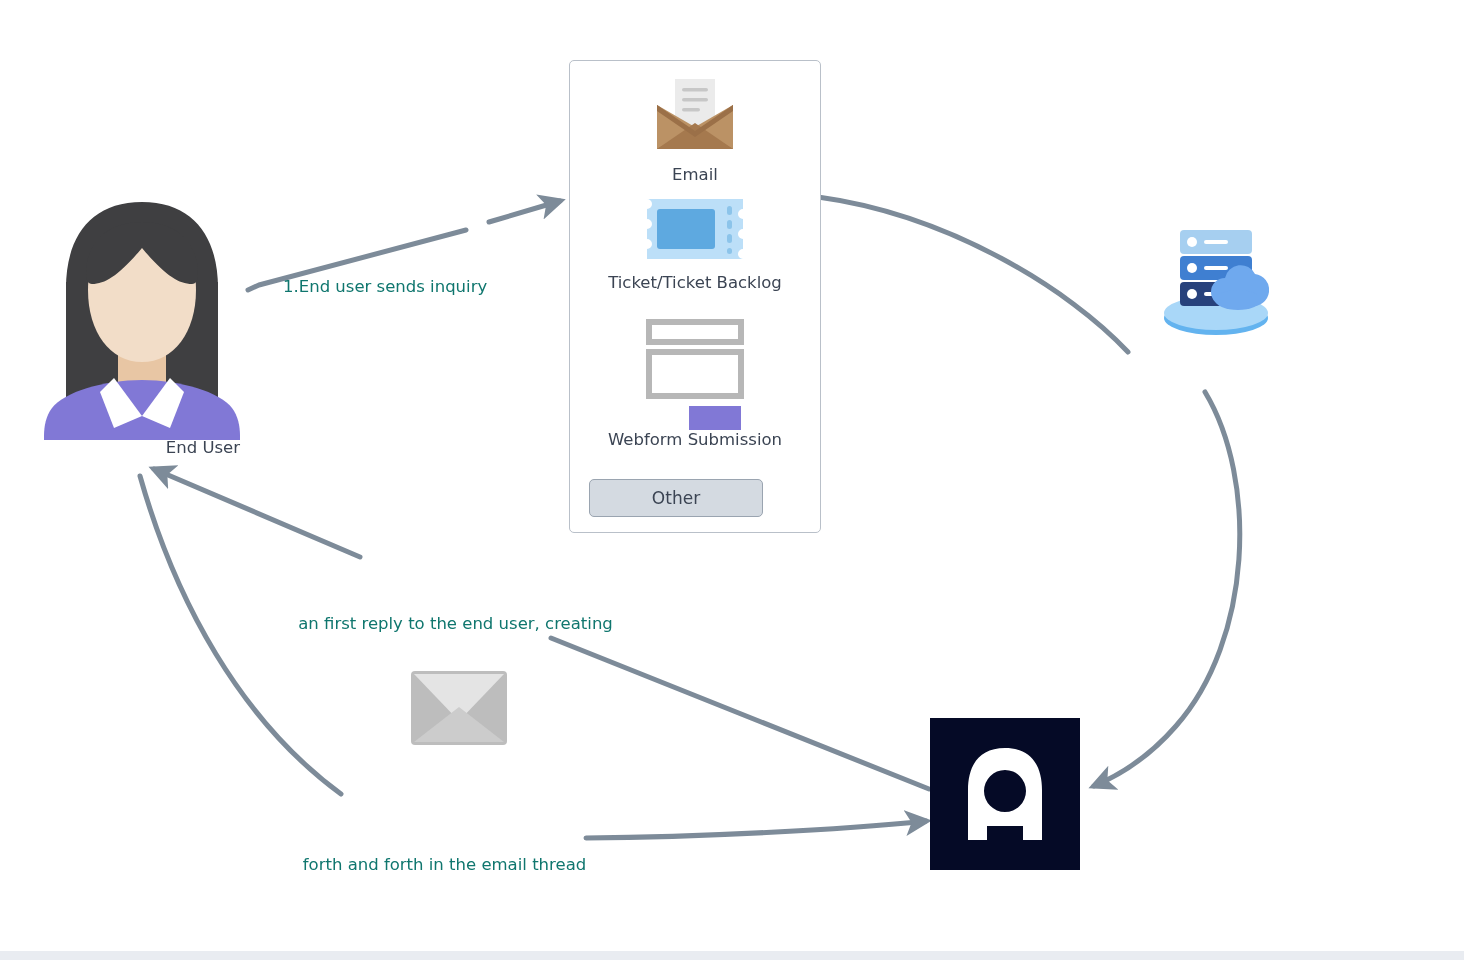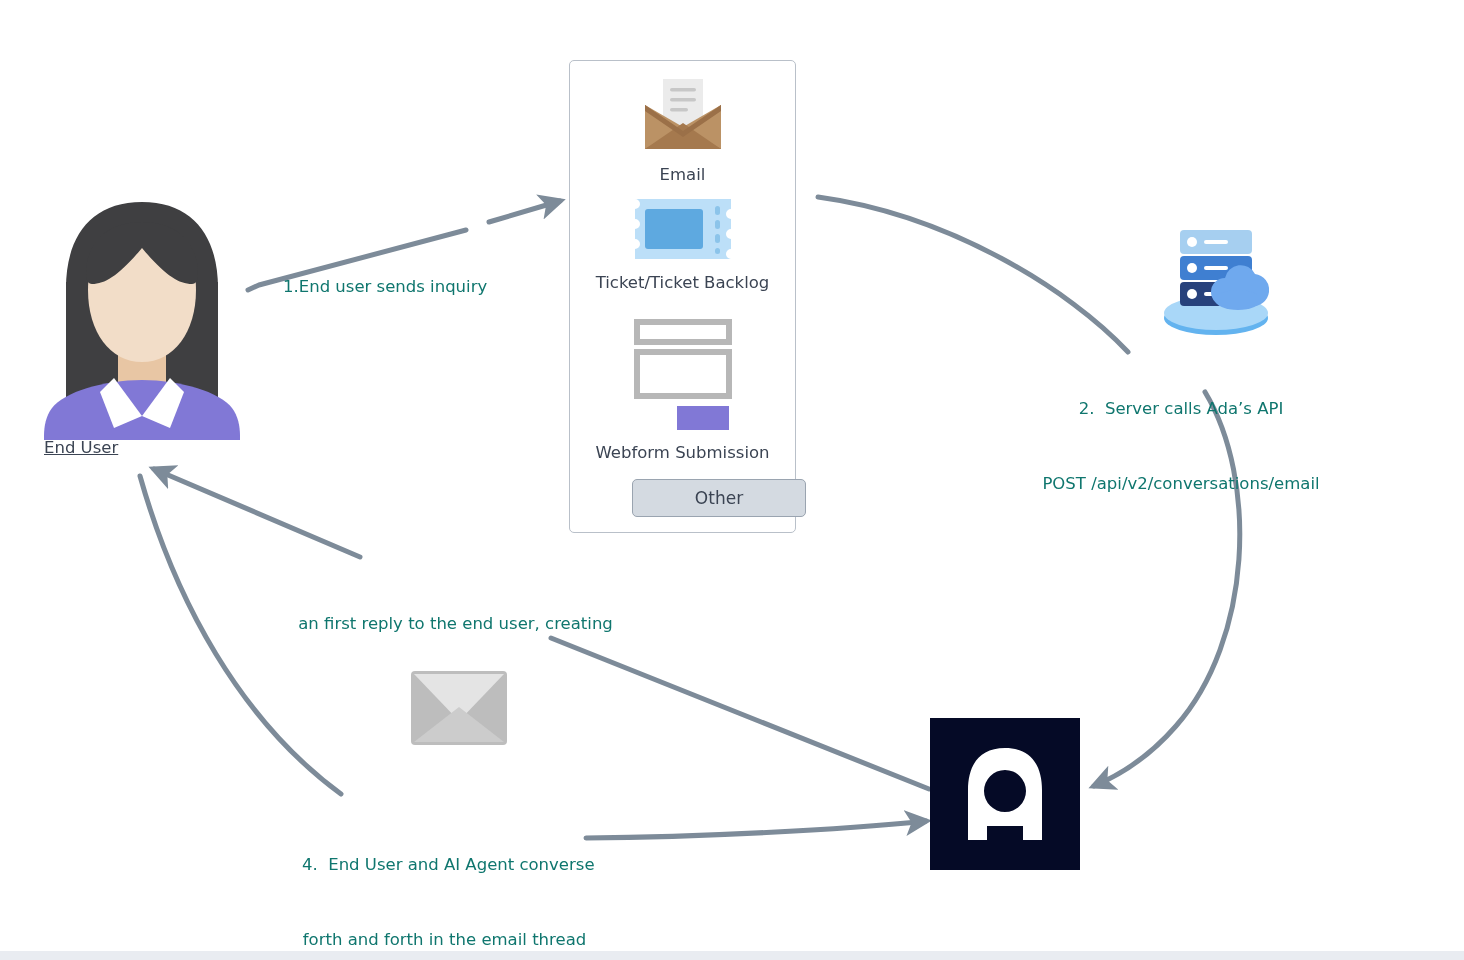--- a/index.html
+++ b/index.html
@@ -34,23 +34,22 @@
     font-size: 16.5px;
     line-height: 25px;
     color: #0f766e;
     white-space: pre;
     text-align: center;
   }
   .node-label {
     position: absolute;
     font-size: 16.5px;
     color: #3b4453;
-    text-align: left;
+    text-align: right;
     white-space: nowrap;
-    text-decoration: underline;
   }
 
   
   #end-user-figure {
     position: absolute;
     left: 44px;
     top: 202px;
     width: 196px;
     height: 238px;
   }
@@ -58,21 +57,21 @@
     left: 44px;
     top: 438px;
     width: 196px;
   }
 
   
   #channel-panel {
     position: absolute;
     left: 569px;
     top: 60px;
-    width: 227px;
+    width: 252px;
     height: 473px;
     border: 1.5px solid #b9c0c9;
     border-radius: 5px;
     background: #ffffff;
     box-sizing: border-box;
   }
   .panel-item-label {
     position: absolute;
     width: 100%;
     text-align: center;
@@ -99,38 +98,37 @@
   }
   #ticket-label { top: 212px; }
   #webform-icon-wrap {
     position: absolute;
     left: 50%;
     top: 258px;
     transform: translateX(-50%);
     width: 100px;
     height: 113px;
   }
-  #webform-label { top: 382px; }
+  #webform-label { top: 369px; }
   #other-button {
     position: absolute;
     left: 19px;
     top: 418px;
     width: 174px;
     height: 38px;
     background: #d4dae1;
     border: 1.5px solid #9aa4b0;
     border-radius: 5px;
     color: #3b4453;
     font-size: 17px;
     font-family: "DejaVu Sans", "Liberation Sans", sans-serif;
     display: flex;
     align-items: center;
     justify-content: center;
     box-sizing: border-box;
-    margin-left: 43px;
   }
 
   
   #server-icon {
     position: absolute;
     left: 1163px;
     top: 228px;
     width: 106px;
     height: 108px;
   }
@@ -292,28 +290,23 @@
     <svg viewBox="0 0 150 152" xmlns="http://www.w3.org/2000/svg">
       <path d="M75 30 C 47 30 38 50 38 72 L38 122 L57 122 L57 108 L93 108 L93 122 L112 122 L112 72 C112 50 103 30 75 30 Z
                M75 52 a21 21 0 1 1 0 42 a21 21 0 0 1 0 -42 Z" fill="#ffffff" fill-rule="evenodd"></path>
     </svg>
   </div>
 
   <div class="caption" id="step1-caption">
     <div>1.End user sends inquiry</div>
   </div>
 
-  <div class="caption" id="step2-caption">
-    <div>2.  Server calls Ada’s API</div>
-    <div>POST /api/v2/conversations/email</div>
-  </div>
 
   <div class="caption" id="step3-caption">
     <div>an first reply to the end user, creating</div>
   </div>
 
   <div class="caption" id="step4-caption">
-    <div>4.  End User and AI Agent converse</div>
     <div>forth and forth in the email thread</div>
   </div>
 
   <div id="bottom-band"></div>
 </div>
 
 </body></html>

